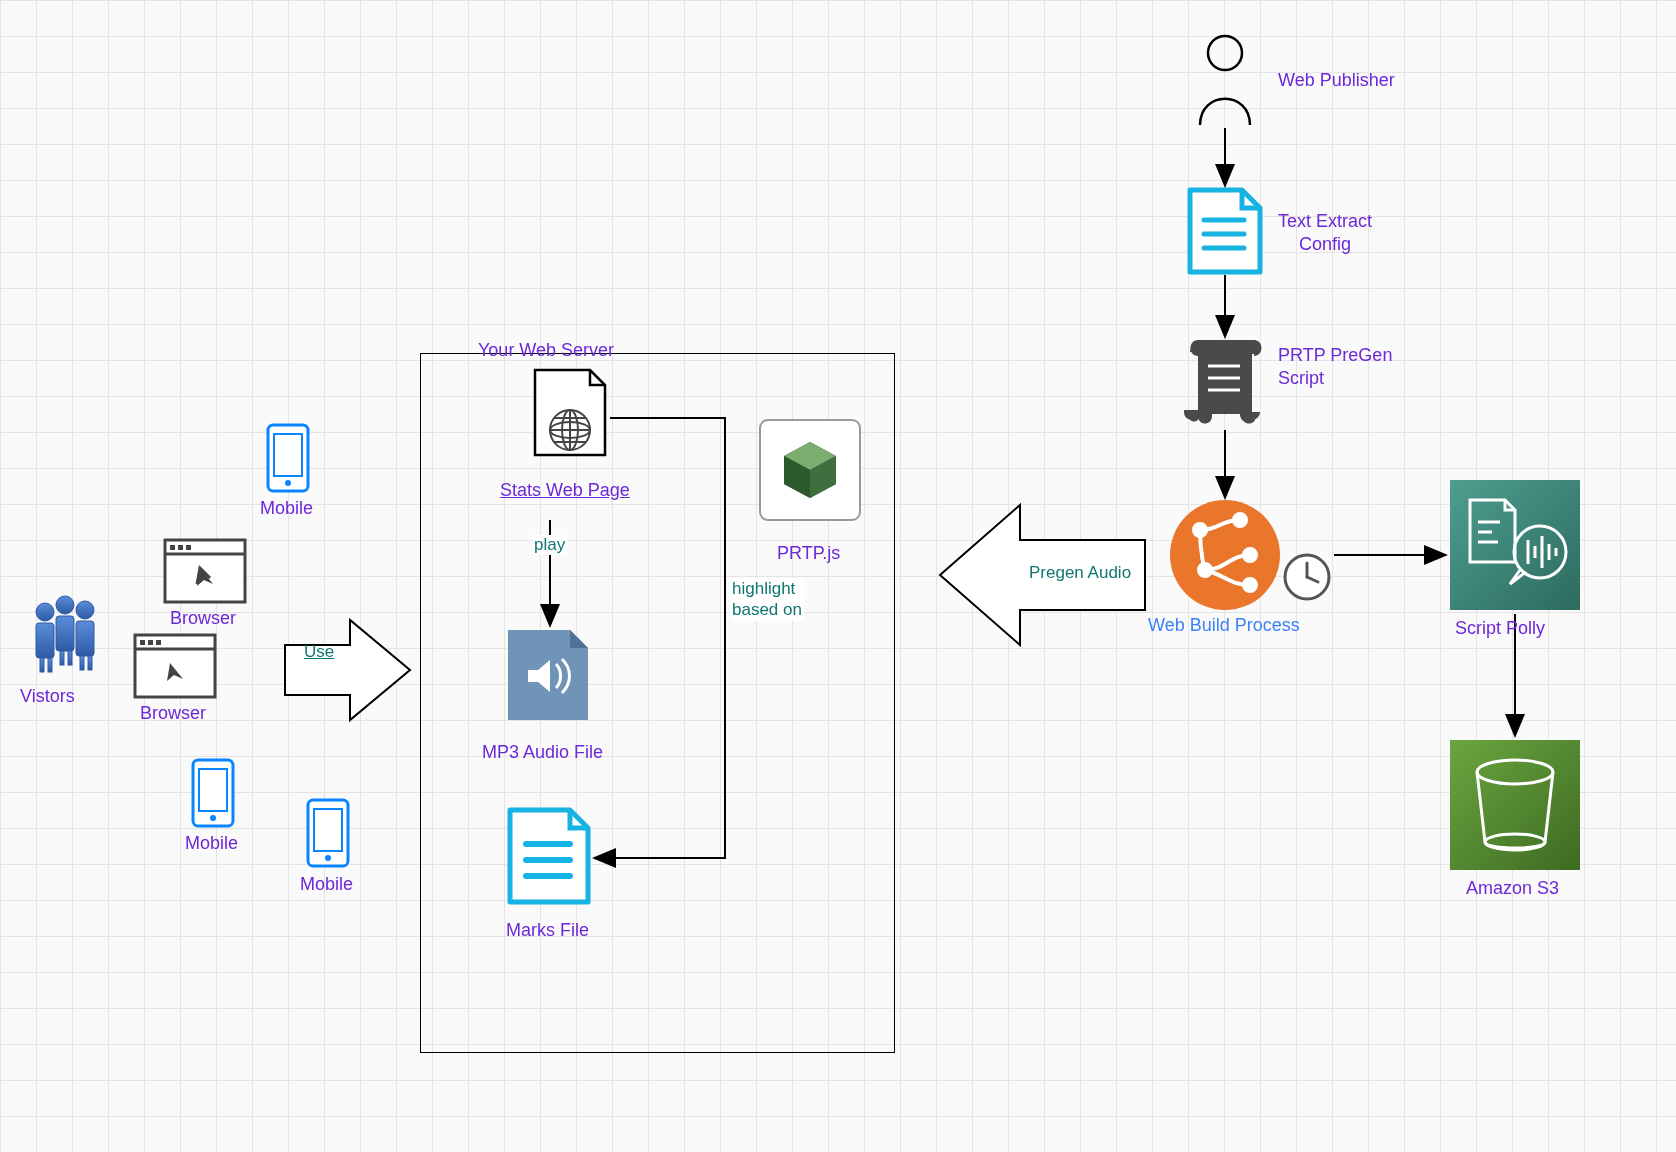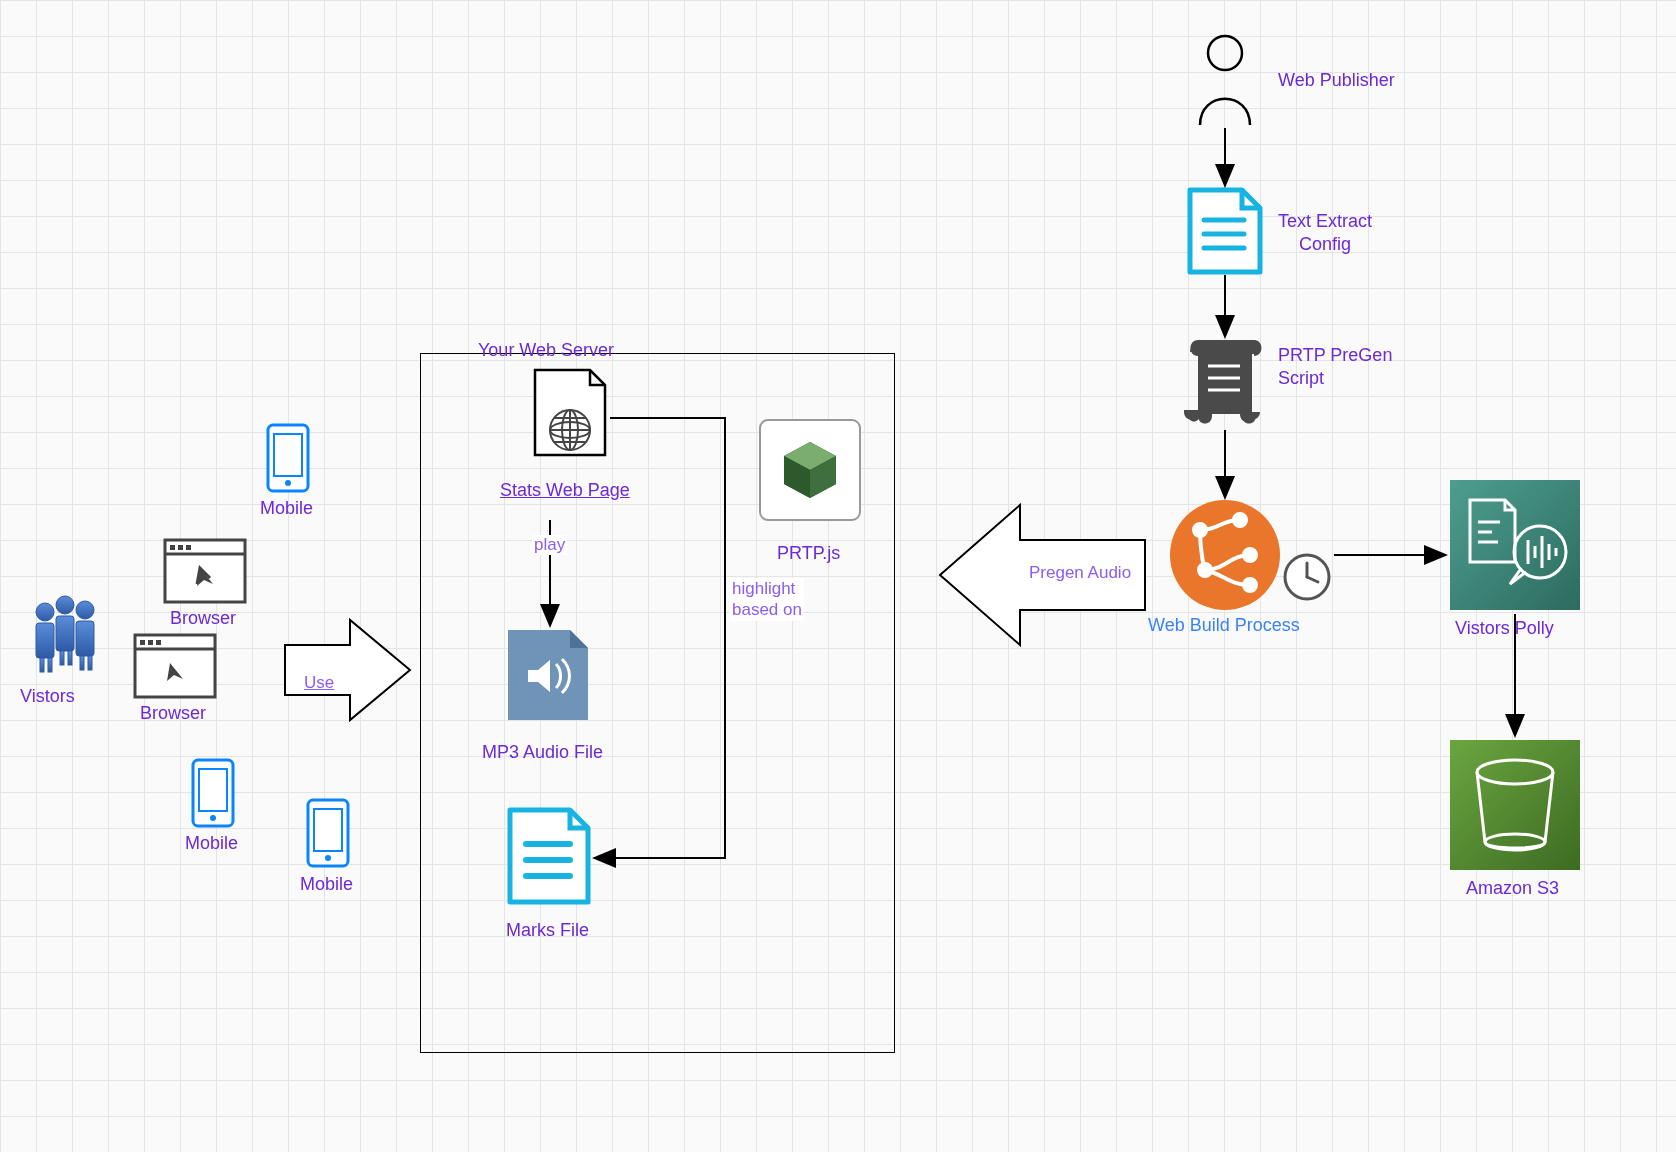--- a/index.html
+++ b/index.html
@@ -22,21 +22,21 @@
     .node-label {
       position: absolute;
       font-size: 18px;
       color: #6d28d9;
       text-align: center;
     }
     .node-label.blue { color: #3b82f6; }
     .edge-label {
       position: absolute;
       font-size: 17px;
-      color: #8b5cf6;
+      color: #0f766e;
       text-align: center;
       background: #fff;
       padding: 0 2px;
     }
     .container-box {
       position: absolute;
       border: 1px solid #000;
       background: transparent;
     }
     svg.overlay { position: absolute; inset: 0; width: 1676px; height: 1152px; pointer-events: none; }
@@ -253,21 +253,21 @@
     <path d="M610,418 L725,418 L725,858 L596,858"></path>
   </g>
 </svg>
 
 <div class="node-label" style="left:20px; top:686px;">Vistors</div>
 <div class="node-label" style="left:170px; top:608px;">Browser</div>
 <div class="node-label" style="left:140px; top:703px;">Browser</div>
 <div class="node-label" style="left:260px; top:498px;">Mobile</div>
 <div class="node-label" style="left:185px; top:833px;">Mobile</div>
 <div class="node-label" style="left:300px; top:874px;">Mobile</div>
-<div class="edge-label" style="left:302px; top:673px; background:transparent;text-decoration:underline;">Use</div>
+<div class="edge-label" style="left:302px; top:642px; background:transparent;text-decoration:underline;">Use</div>
 
 <div class="node-label" style="left:500px; top:480px;text-decoration:underline;">Stats Web Page</div>
 <div class="node-label" style="left:777px; top:543px;">PRTP.js</div>
 <div class="node-label" style="left:482px; top:742px;">MP3 Audio File</div>
 <div class="node-label" style="left:506px; top:920px;">Marks File</div>
 
 <div class="edge-label" style="left:532px; top:535px;">play</div>
 <div class="edge-label" style="left:730px; top:578px; text-align:left; line-height:1.25;">
   <span>highlight</span><br>
   <span>based on</span>
@@ -278,14 +278,14 @@
 <div class="node-label" style="left:1278px; top:70px;">Web Publisher</div>
 <div class="node-label" style="left:1278px; top:210px; text-align:center; line-height:1.25;">
   <span>Text Extract</span><br>
   <span>Config</span>
 </div>
 <div class="node-label" style="left:1278px; top:344px; text-align:left; line-height:1.25;">
   <span>PRTP PreGen</span><br>
   <span>Script</span>
 </div>
 <div class="node-label blue" style="left:1148px; top:615px;">Web Build Process</div>
-<div class="node-label" style="left:1455px; top:618px;">Vistors Polly</div>
+<div class="node-label" style="left:1455px; top:618px;">Script Polly</div>
 <div class="node-label" style="left:1466px; top:878px;">Amazon S3</div>
 
 </body></html>

